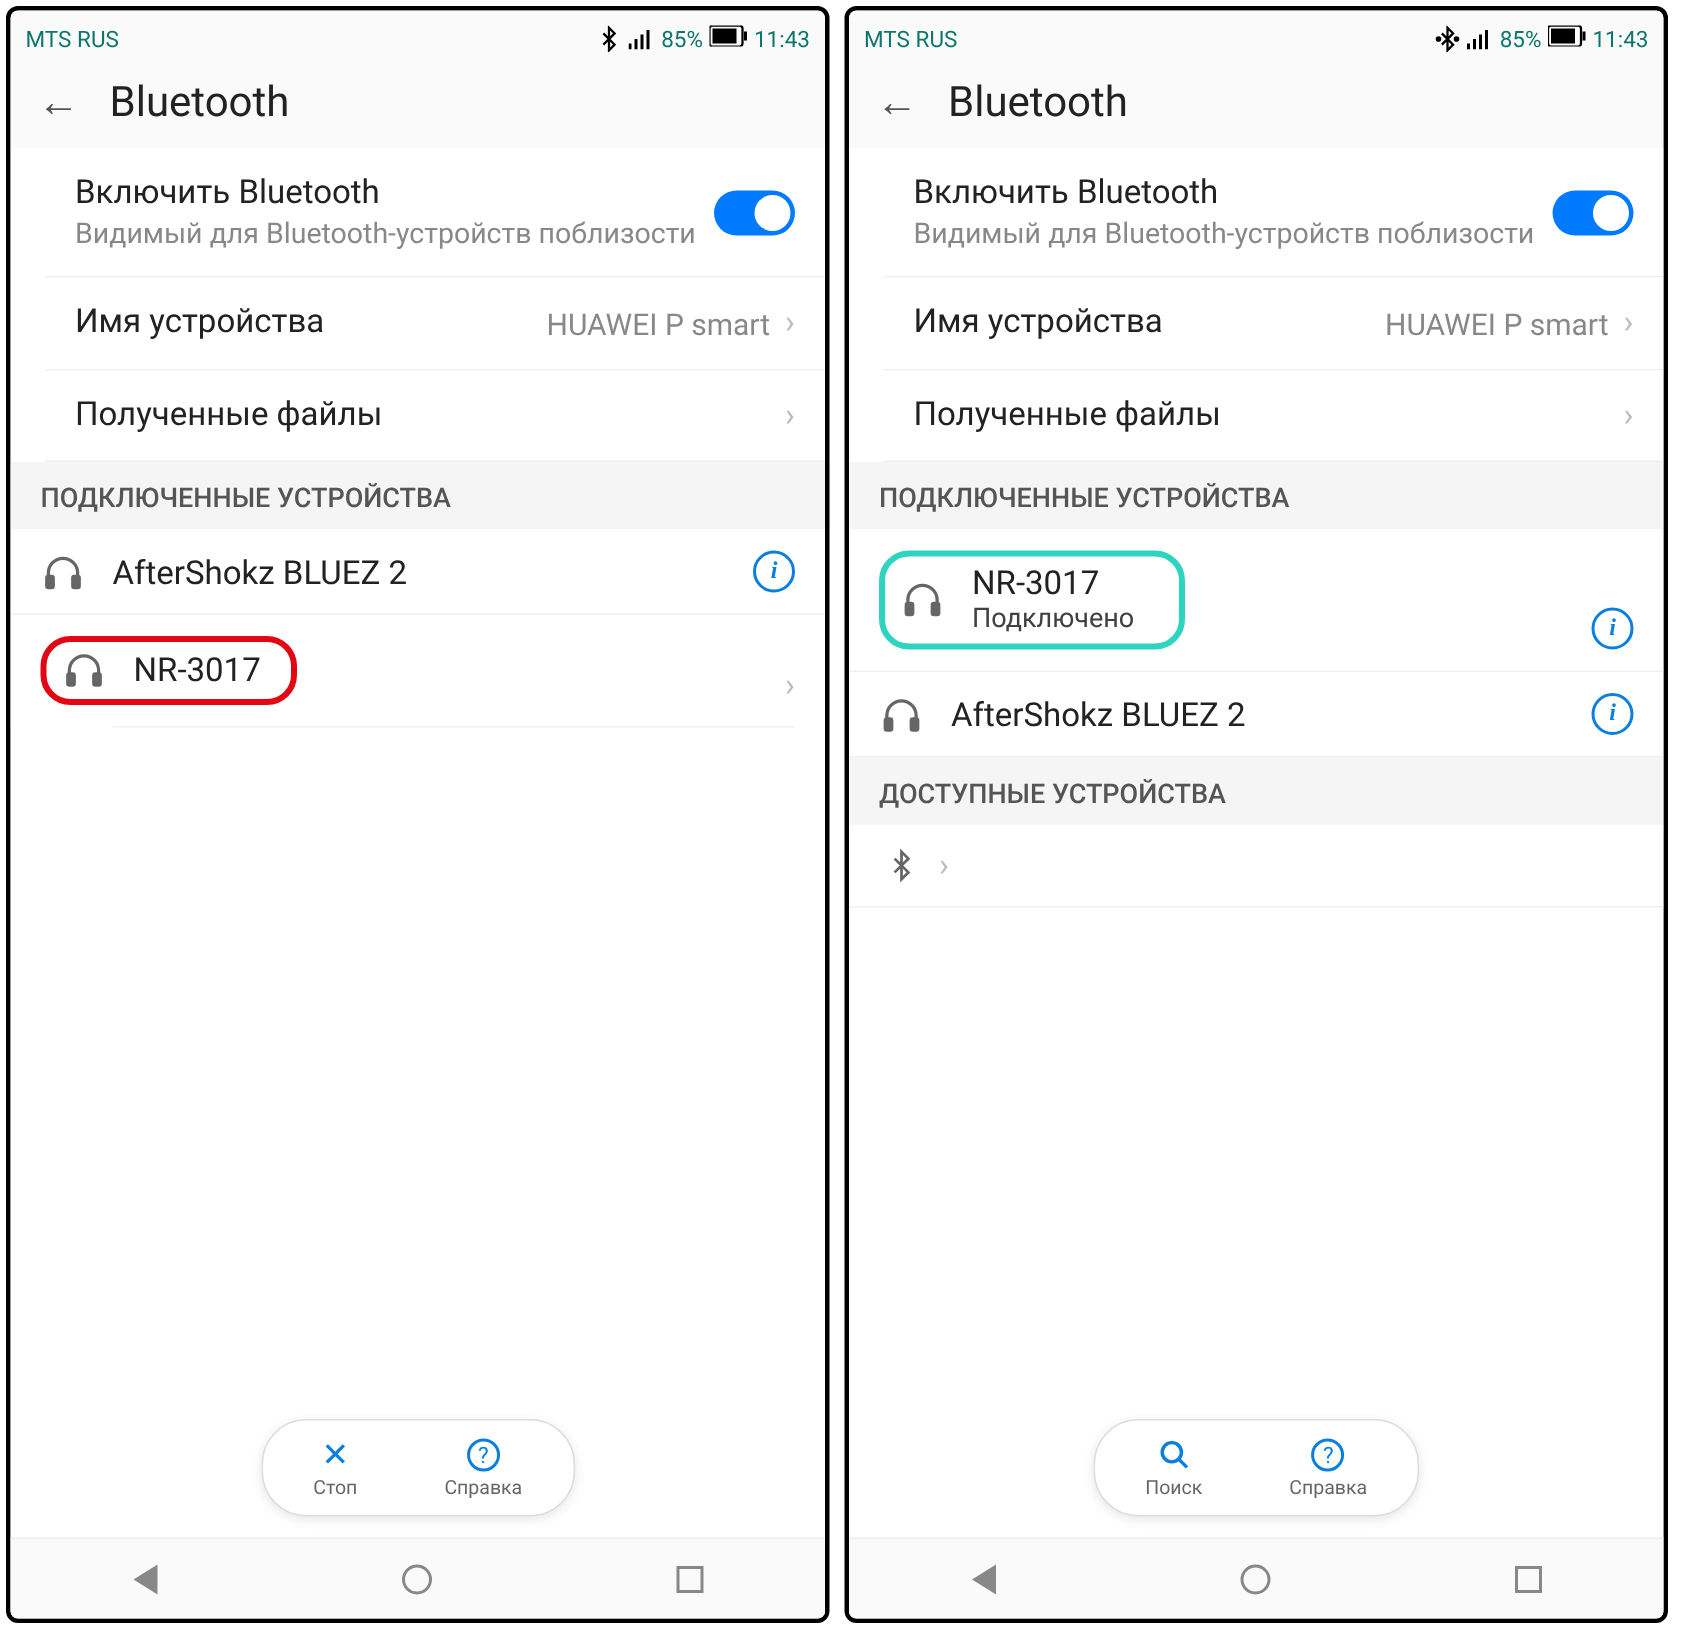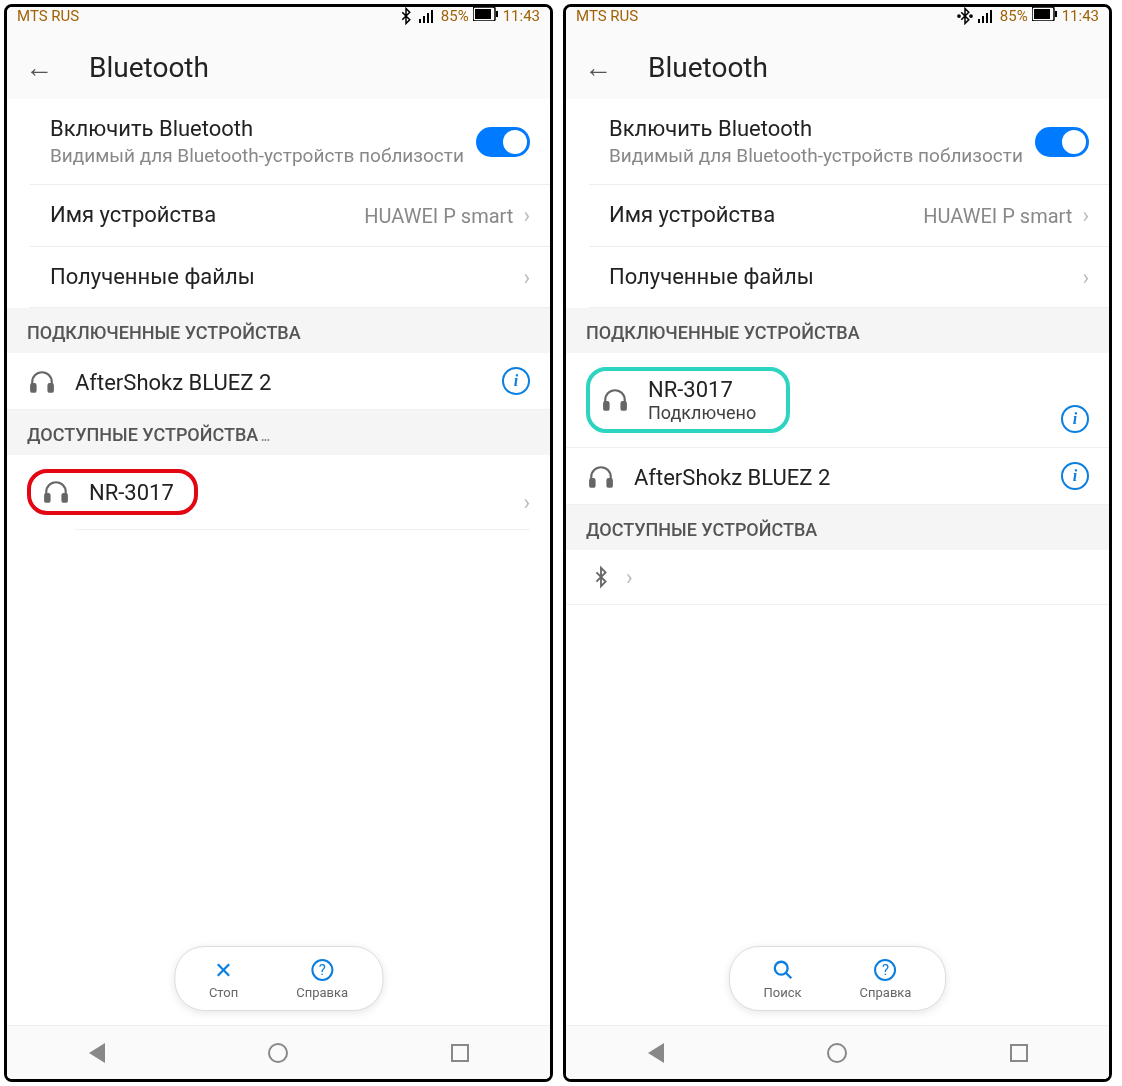--- a/index.html
+++ b/index.html
@@ -18,38 +18,38 @@
     background: #fafafa;
     display: flex;
     flex-direction: column;
     overflow: hidden;
     position: relative;
   }
   .statusbar {
     height: 28px;
     display: flex;
     justify-content: space-between;
-    align-items: flex-start;
+    align-items: flex-end;
     padding: 0 10px;
     font-size: 15px;
-    color: #a16207;
+    color: #0f766e;
     background: #fafafa;
   }
   .status-right { display: flex; align-items: center; gap: 4px; }
   .status-icons { display: flex; align-items: center; gap: 3px; font-size: 14px; }
   .titlebar {
     display: flex;
     align-items: center;
     height: 64px;
     padding: 0 18px;
     gap: 20px;
     background: #fafafa;
   }
   .back-arrow { font-size: 28px; color: #555; cursor: pointer; }
-  .title { font-size: 28px; color: #222; margin-left: 16px; }
+  .title { font-size: 28px; color: #222; }
   .content { flex: 1; background: #fff; overflow-y: auto; }
   .row {
     display: flex;
     align-items: center;
     padding: 16px 20px;
     border-bottom: 1px solid #ededed;
     background: #fff;
     margin-left: 23px;
   }
   .row-col { flex: 1; }
@@ -218,23 +218,20 @@
             <rect x="2" y="14" width="4" height="7" rx="1" fill="#666"></rect>
             <rect x="18" y="14" width="4" height="7" rx="1" fill="#666"></rect>
           </svg>
       </span>
       <div class="device-text">
         <div class="device-name">AfterShokz BLUEZ 2</div>
       </div>
       <span class="info-icon">i</span>
     </div>
 
-    <div class="section-header">
-      <span>ДОСТУПНЫЕ УСТРОЙСТВА</span><span class="dots"> ...</span>
-    </div>
 
     <div class="device-row" style="border-bottom:none;">
       <span class="highlight-red">
         <span class="device-icon">
           <svg class="headphones" viewBox="0 0 24 24" fill="none" stroke="#666" stroke-width="2">
               <path d="M3 14v-2a9 9 0 0118 0v2"></path>
               <rect x="2" y="14" width="4" height="7" rx="1" fill="#666"></rect>
               <rect x="18" y="14" width="4" height="7" rx="1" fill="#666"></rect>
             </svg>
         </span>

